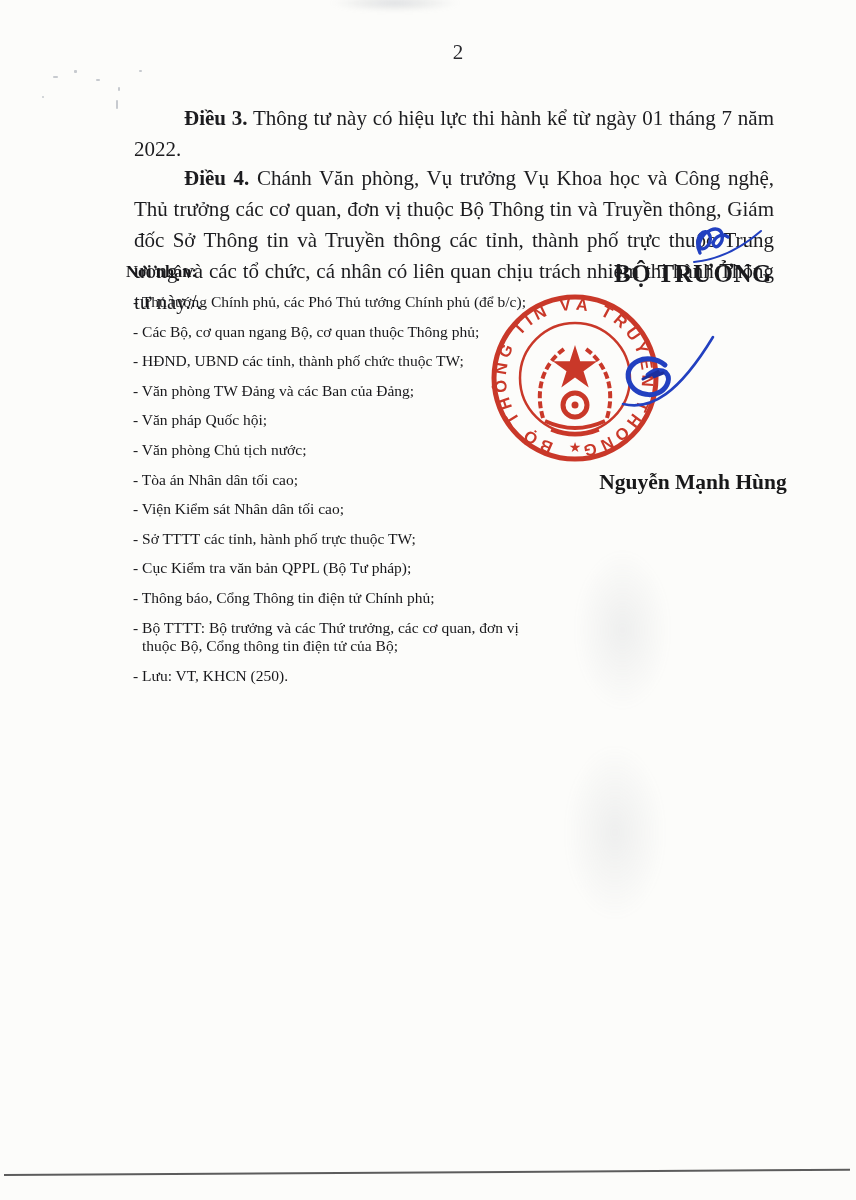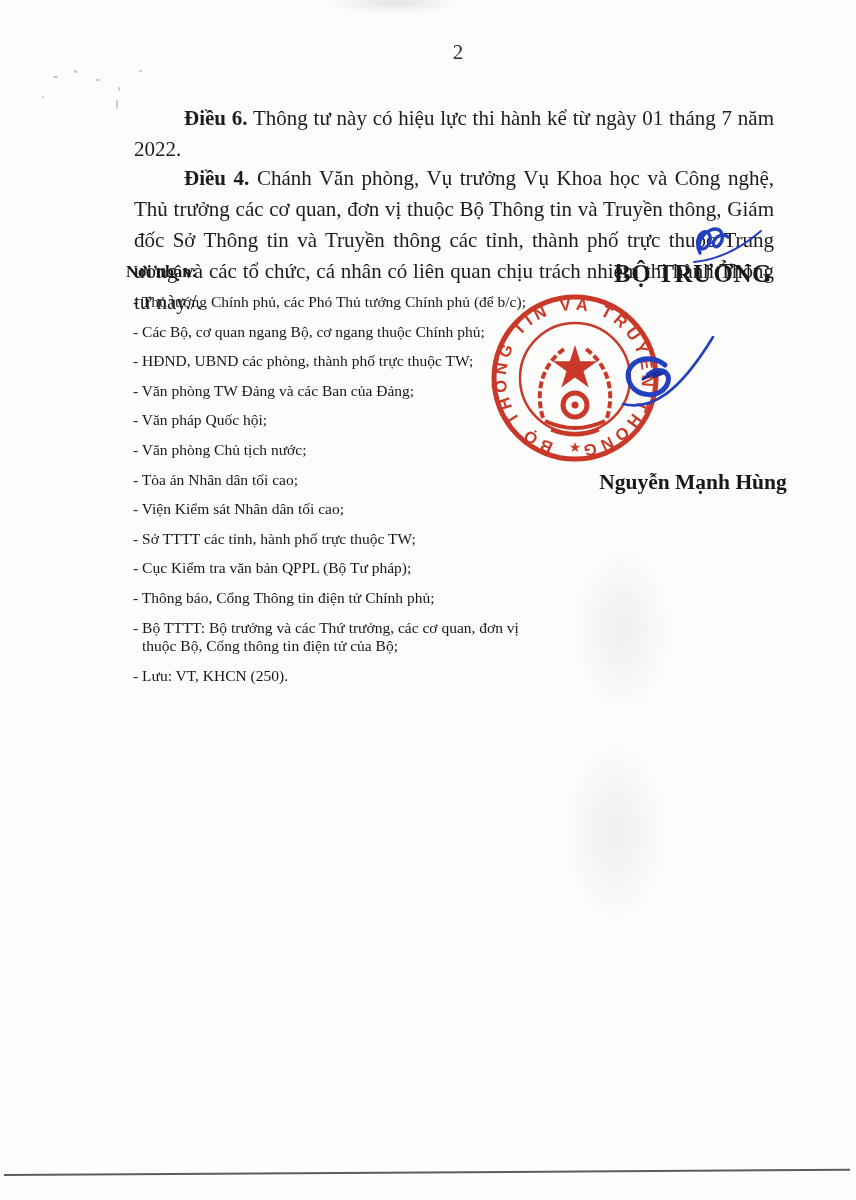--- a/index.html
+++ b/index.html
@@ -66,30 +66,30 @@
     filter:blur(2px);
   }
 </style>
 </head>
 <body>
 
 <div class="page">
 
   <div class="page-number">2</div>
 
-  <p class="article article-3"><span class="lead">Điều 6.</span><span> Thông tư này có hiệu lực thi hành kể từ ngày 01 tháng 7 năm 2022.</span></p>
+  <p class="article article-3"><span class="lead">Điều 3.</span><span> Thông tư này có hiệu lực thi hành kể từ ngày 01 tháng 7 năm 2022.</span></p>
 
   <p class="article article-4"><span class="lead">Điều 4.</span><span> Chánh Văn phòng, Vụ trưởng Vụ Khoa học và Công nghệ, Thủ trưởng các cơ quan, đơn vị thuộc Bộ Thông tin và Truyền thông, Giám đốc Sở Thông tin và Truyền thông các tỉnh, thành phố trực thuộc Trung ương và các tổ chức, cá nhân có liên quan chịu trách nhiệm thi hành Thông tư này./.</span></p>
 
   <div class="recipients">
     <p class="recipients-heading">Nơi nhận:</p>
     <ul class="recipients-list">
       <li>- Thủ tướng Chính phủ, các Phó Thủ tướng Chính phủ (để b/c);</li>
-      <li>- Các Bộ, cơ quan ngang Bộ, cơ ngang thuộc Chính phủ;</li>
-      <li>- HĐND, UBND các phòng, thành phố trực thuộc TW;</li>
+      <li>- Các Bộ, cơ quan ngang Bộ, cơ quan thuộc Thông phủ;</li>
+      <li>- HĐND, UBND các tỉnh, thành phố chức thuộc TW;</li>
       <li>- Văn phòng TW Đảng và các Ban của Đảng;</li>
       <li>- Văn pháp Quốc hội;</li>
       <li>- Văn phòng Chủ tịch nước;</li>
       <li>- Tòa án Nhân dân tối cao;</li>
       <li>- Viện Kiểm sát Nhân dân tối cao;</li>
       <li>- Sở TTTT các tỉnh, hành phố trực thuộc TW;</li>
       <li>- Cục Kiểm tra văn bản QPPL (Bộ Tư pháp);</li>
       <li>- Thông báo, Cổng Thông tin điện tử Chính phủ;</li>
       <li>- Bộ TTTT: Bộ trưởng và các Thứ trưởng, các cơ quan, đơn vị thuộc Bộ, Cổng thông tin điện tử của Bộ;</li>
       <li>- Lưu: VT, KHCN (250).</li>

